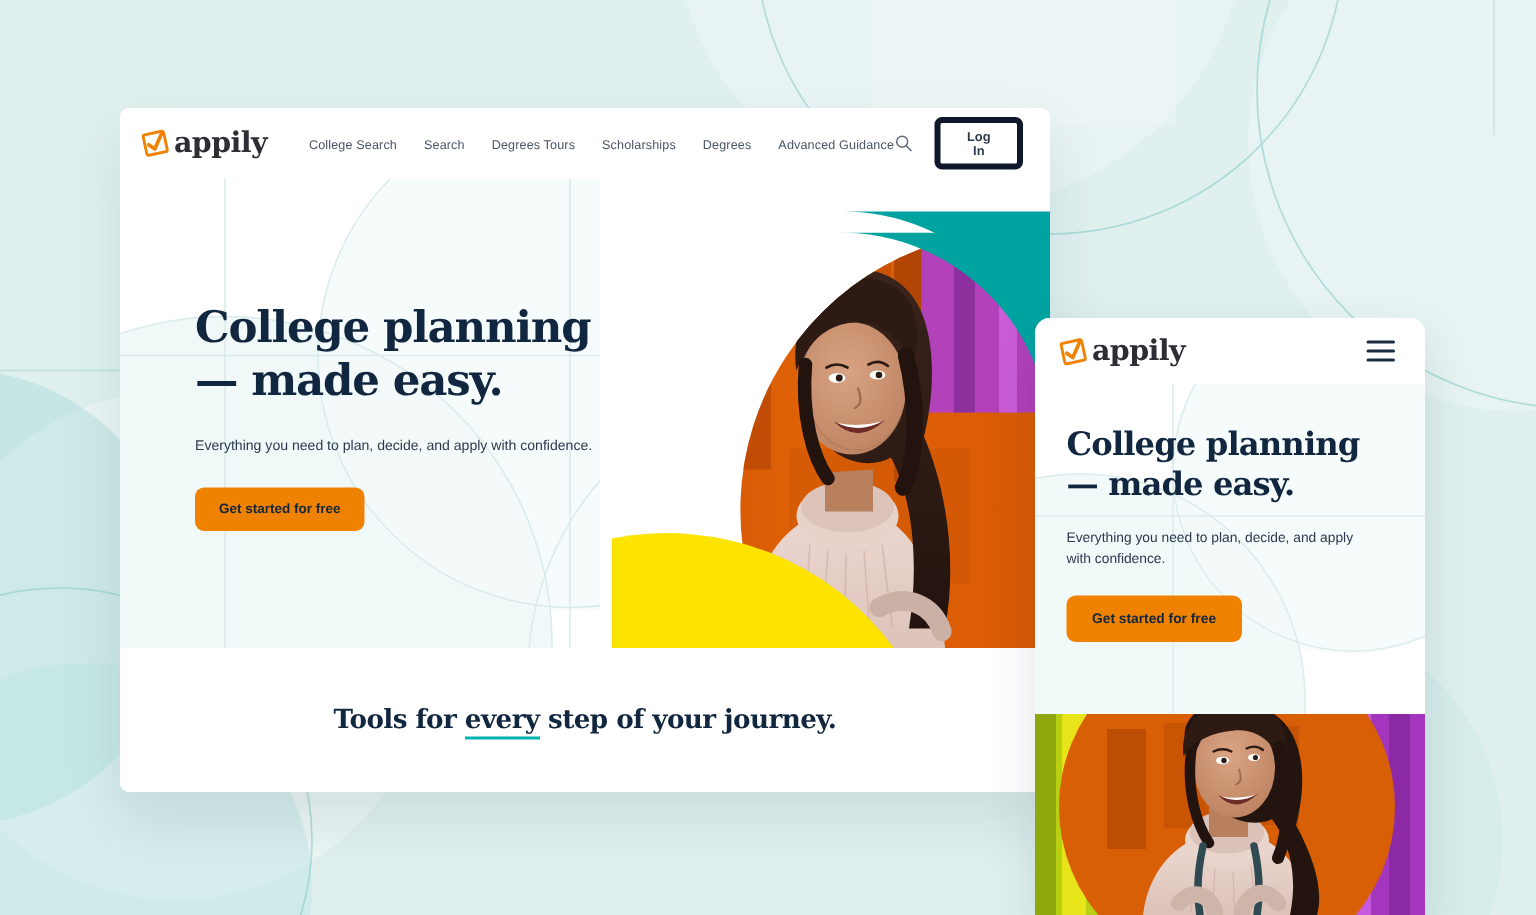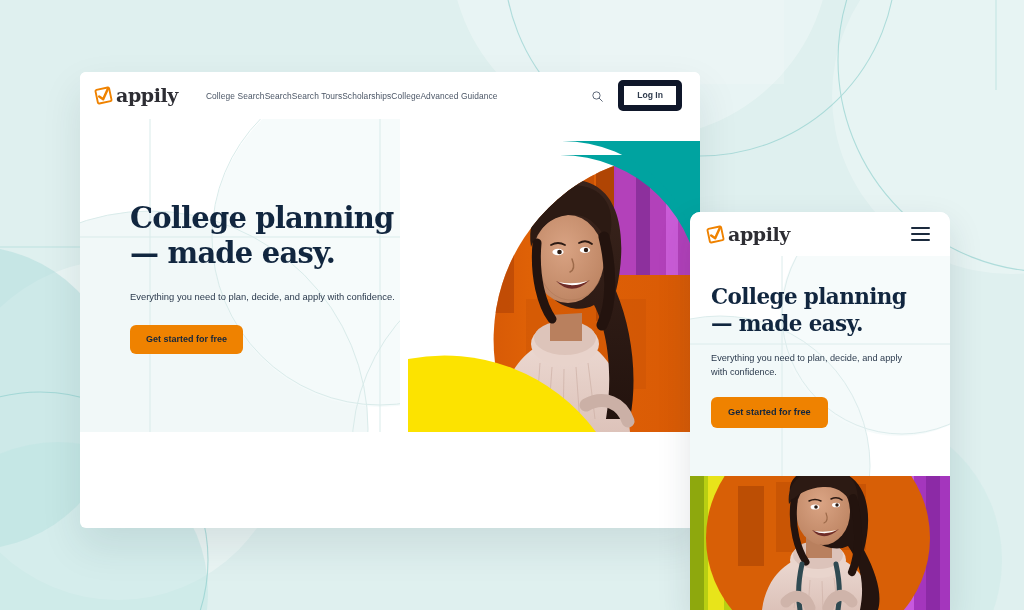--- a/index.html
+++ b/index.html
@@ -67,39 +67,40 @@
     font-weight: 700;
     font-size: 19px;
     color: #2d2d33;
     letter-spacing: -0.4px;
     line-height: 1;
   }
 
   .nav-links {
     display: flex;
     align-items: center;
+    gap: 18px;
     margin-left: 28px;
   }
   .nav-link {
     font-size: 8.4px;
     color: #4a5565;
     white-space: nowrap;
     letter-spacing: 0.1px;
     cursor: pointer;
   }
 
   .nav-right {
     margin-left: auto;
     display: flex;
     align-items: center;
     gap: 14px;
   }
   .search-icon { width: 13px; height: 13px; cursor: pointer; }
   .login-btn {
-    border: 6px solid #0f172a;
+    border: 4px solid #0f172a;
     border-radius: 5px;
     padding: 5px 13px;
     font-size: 8.6px;
     font-weight: 700;
     color: #2f3b4d;
     background: #fff;
     cursor: pointer;
     line-height: 1;
   }
 
@@ -314,23 +315,23 @@
                 <path d="M6.4 12.1 L10.6 16.6 L19.4 4.6" fill="none" stroke="#ef8200" stroke-width="3.1" stroke-linecap="round" stroke-linejoin="round"></path>
               </g>
             </svg>
           </span>
           <span class="logo-word">appily</span>
         </div>
 
         <div class="nav-links">
           <span class="nav-link">College Search</span>
           <span class="nav-link">Search</span>
-          <span class="nav-link">Search Tours</span>
+          <span class="nav-link">Degrees Tours</span>
           <span class="nav-link">Scholarships</span>
-          <span class="nav-link">College</span>
+          <span class="nav-link">Degrees</span>
           <span class="nav-link">Advanced Guidance</span>
         </div>
 
         <div class="nav-right">
           <span class="search-icon">
             <svg width="13" height="13" viewBox="0 0 20 20">
               <circle cx="8.4" cy="8.4" r="5.6" fill="none" stroke="#5c6676" stroke-width="1.5"></circle>
               <line x1="12.6" y1="12.6" x2="17.4" y2="17.4" stroke="#5c6676" stroke-width="1.5" stroke-linecap="round"></line>
             </svg>
           </span>
@@ -457,20 +458,23 @@
         </div>
 
         <div class="hero-copy">
           <h1 class="headline">College planning
 — made easy.</h1>
           <p class="subhead">Everything you need to plan, decide, and apply with confidence.</p>
           <button class="cta-btn">Get started for free</button>
         </div>
       </div>
 
+      <div id="desktop-bottom">
+        <div class="tools-line"><span>Tools for </span><span class="tools-em">every</span><span> step of your journey.</span></div>
+      </div>
 
     </div>
   </div>
 
   <div id="mobile-card">
     <div id="mobile-inner">
 
       <div id="mobile-nav">
         <div class="logo">
           <span class="logo-mark">

